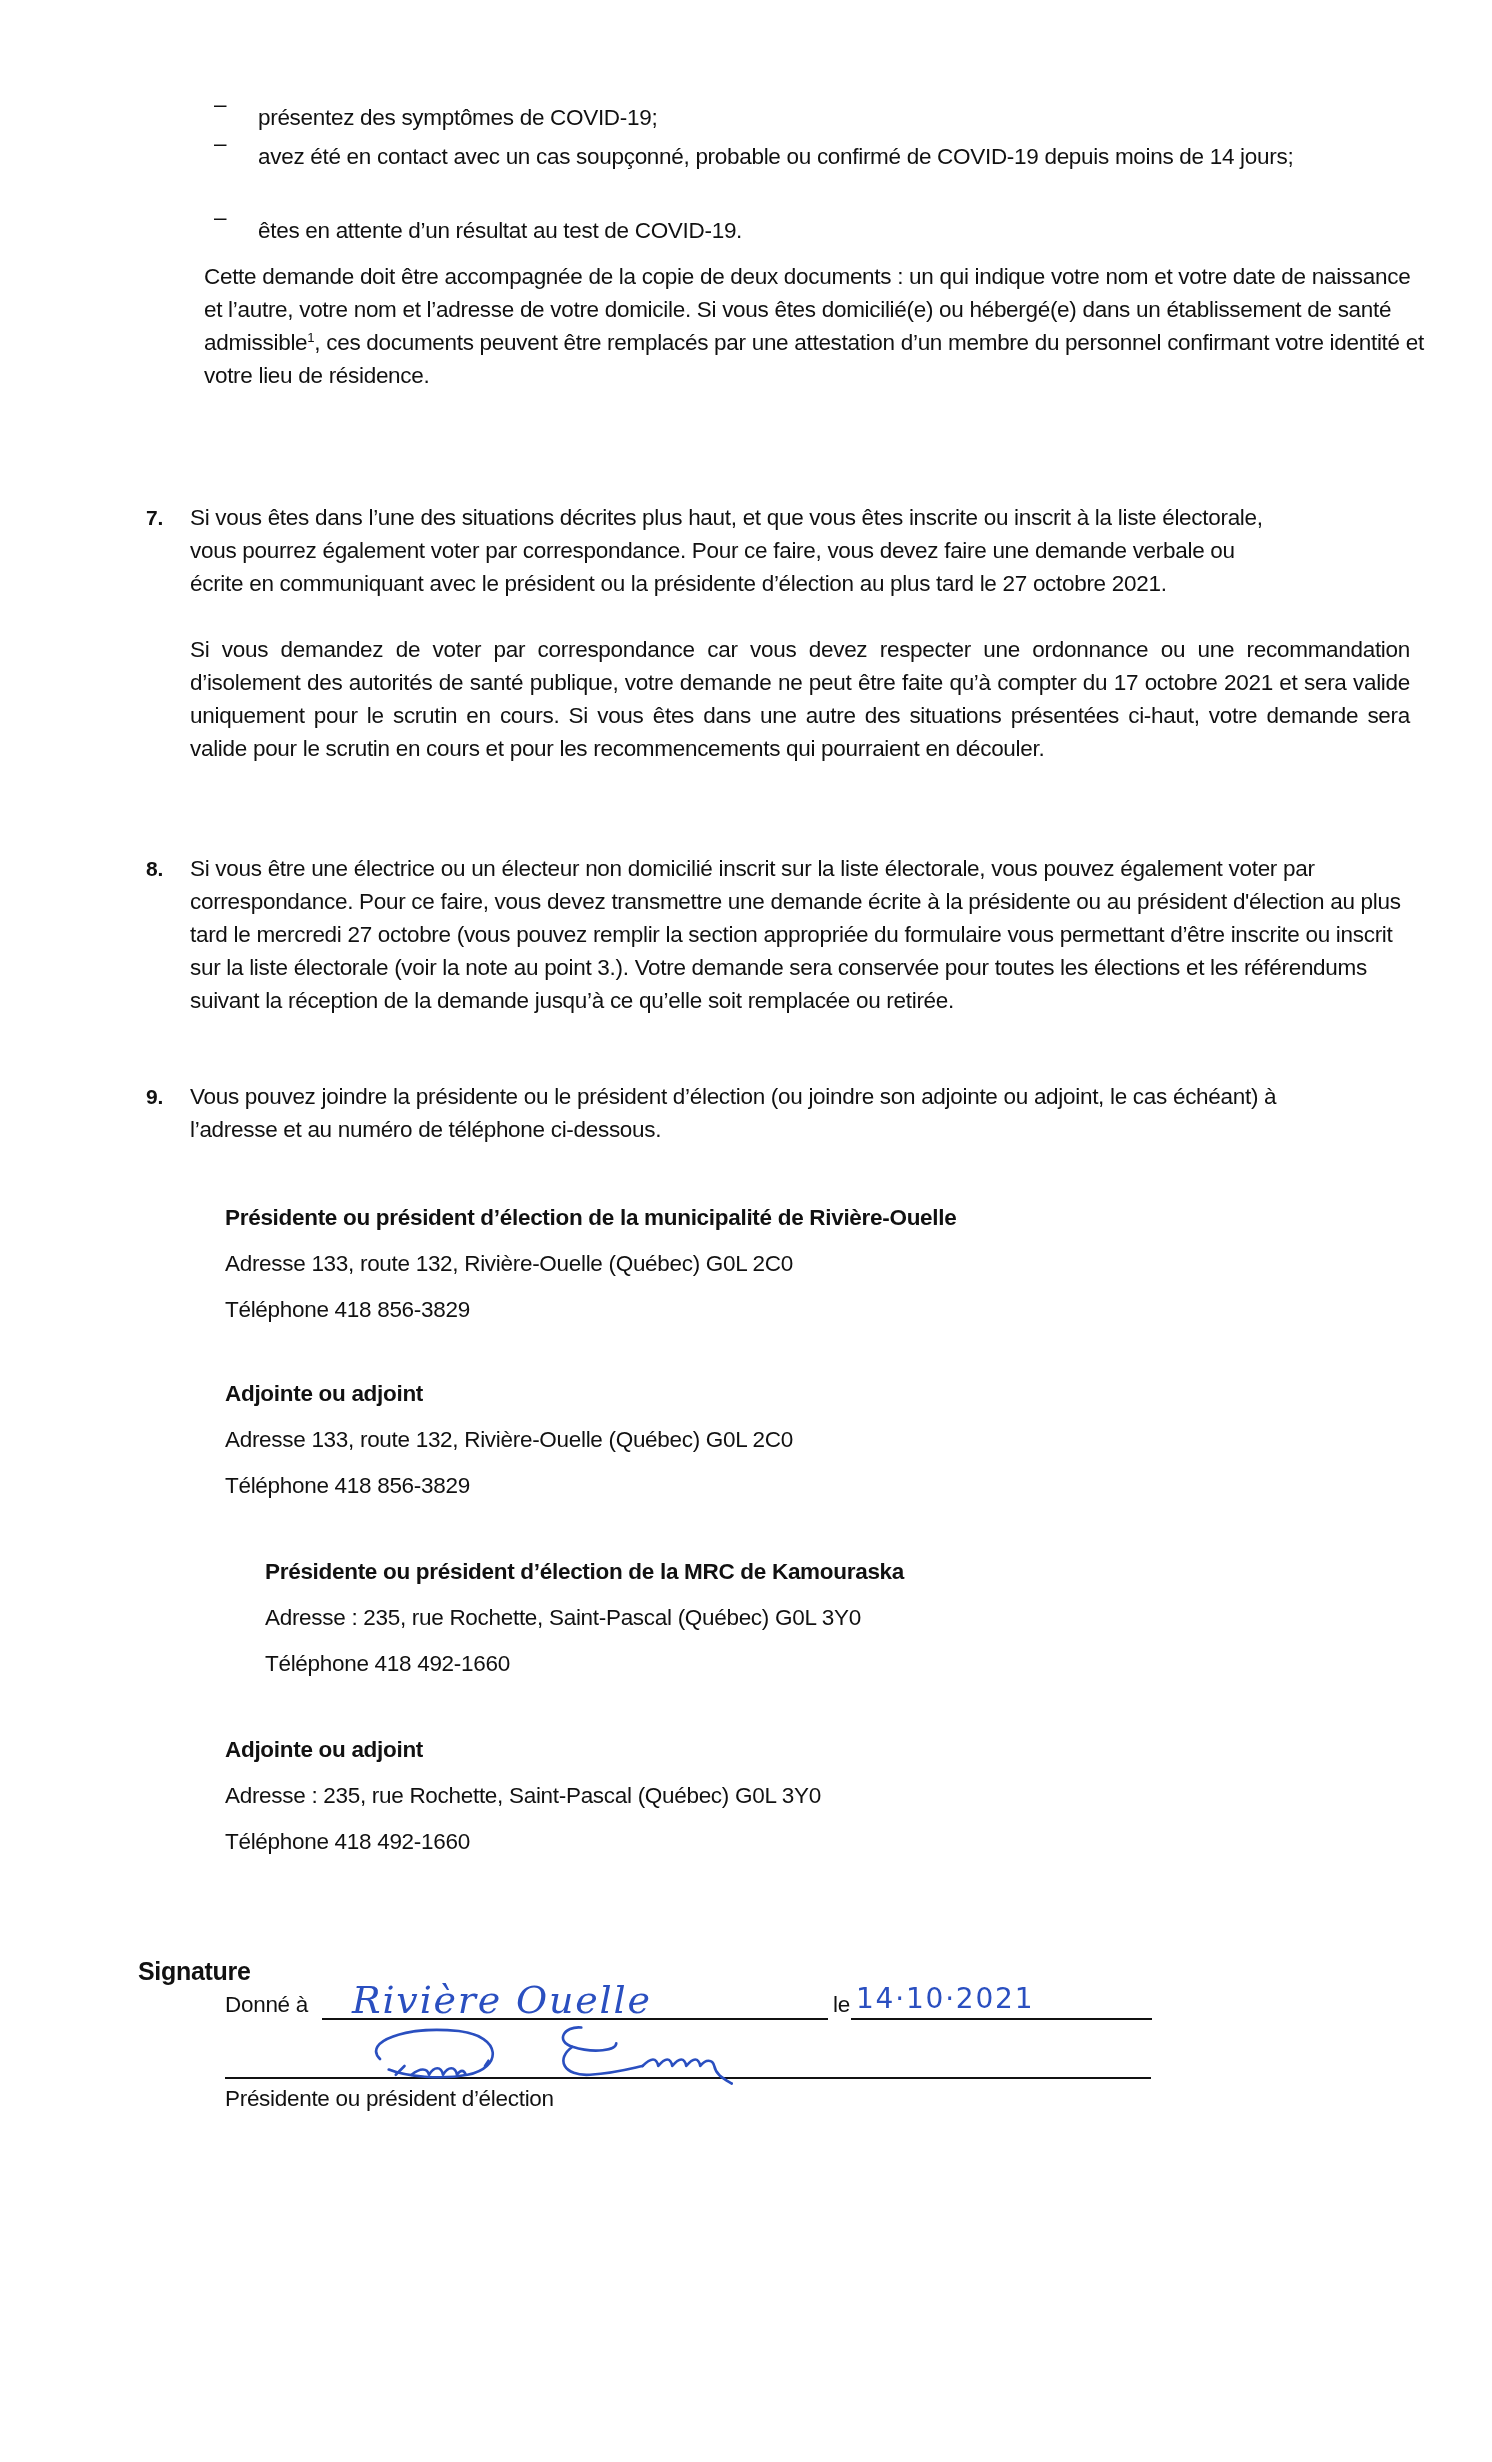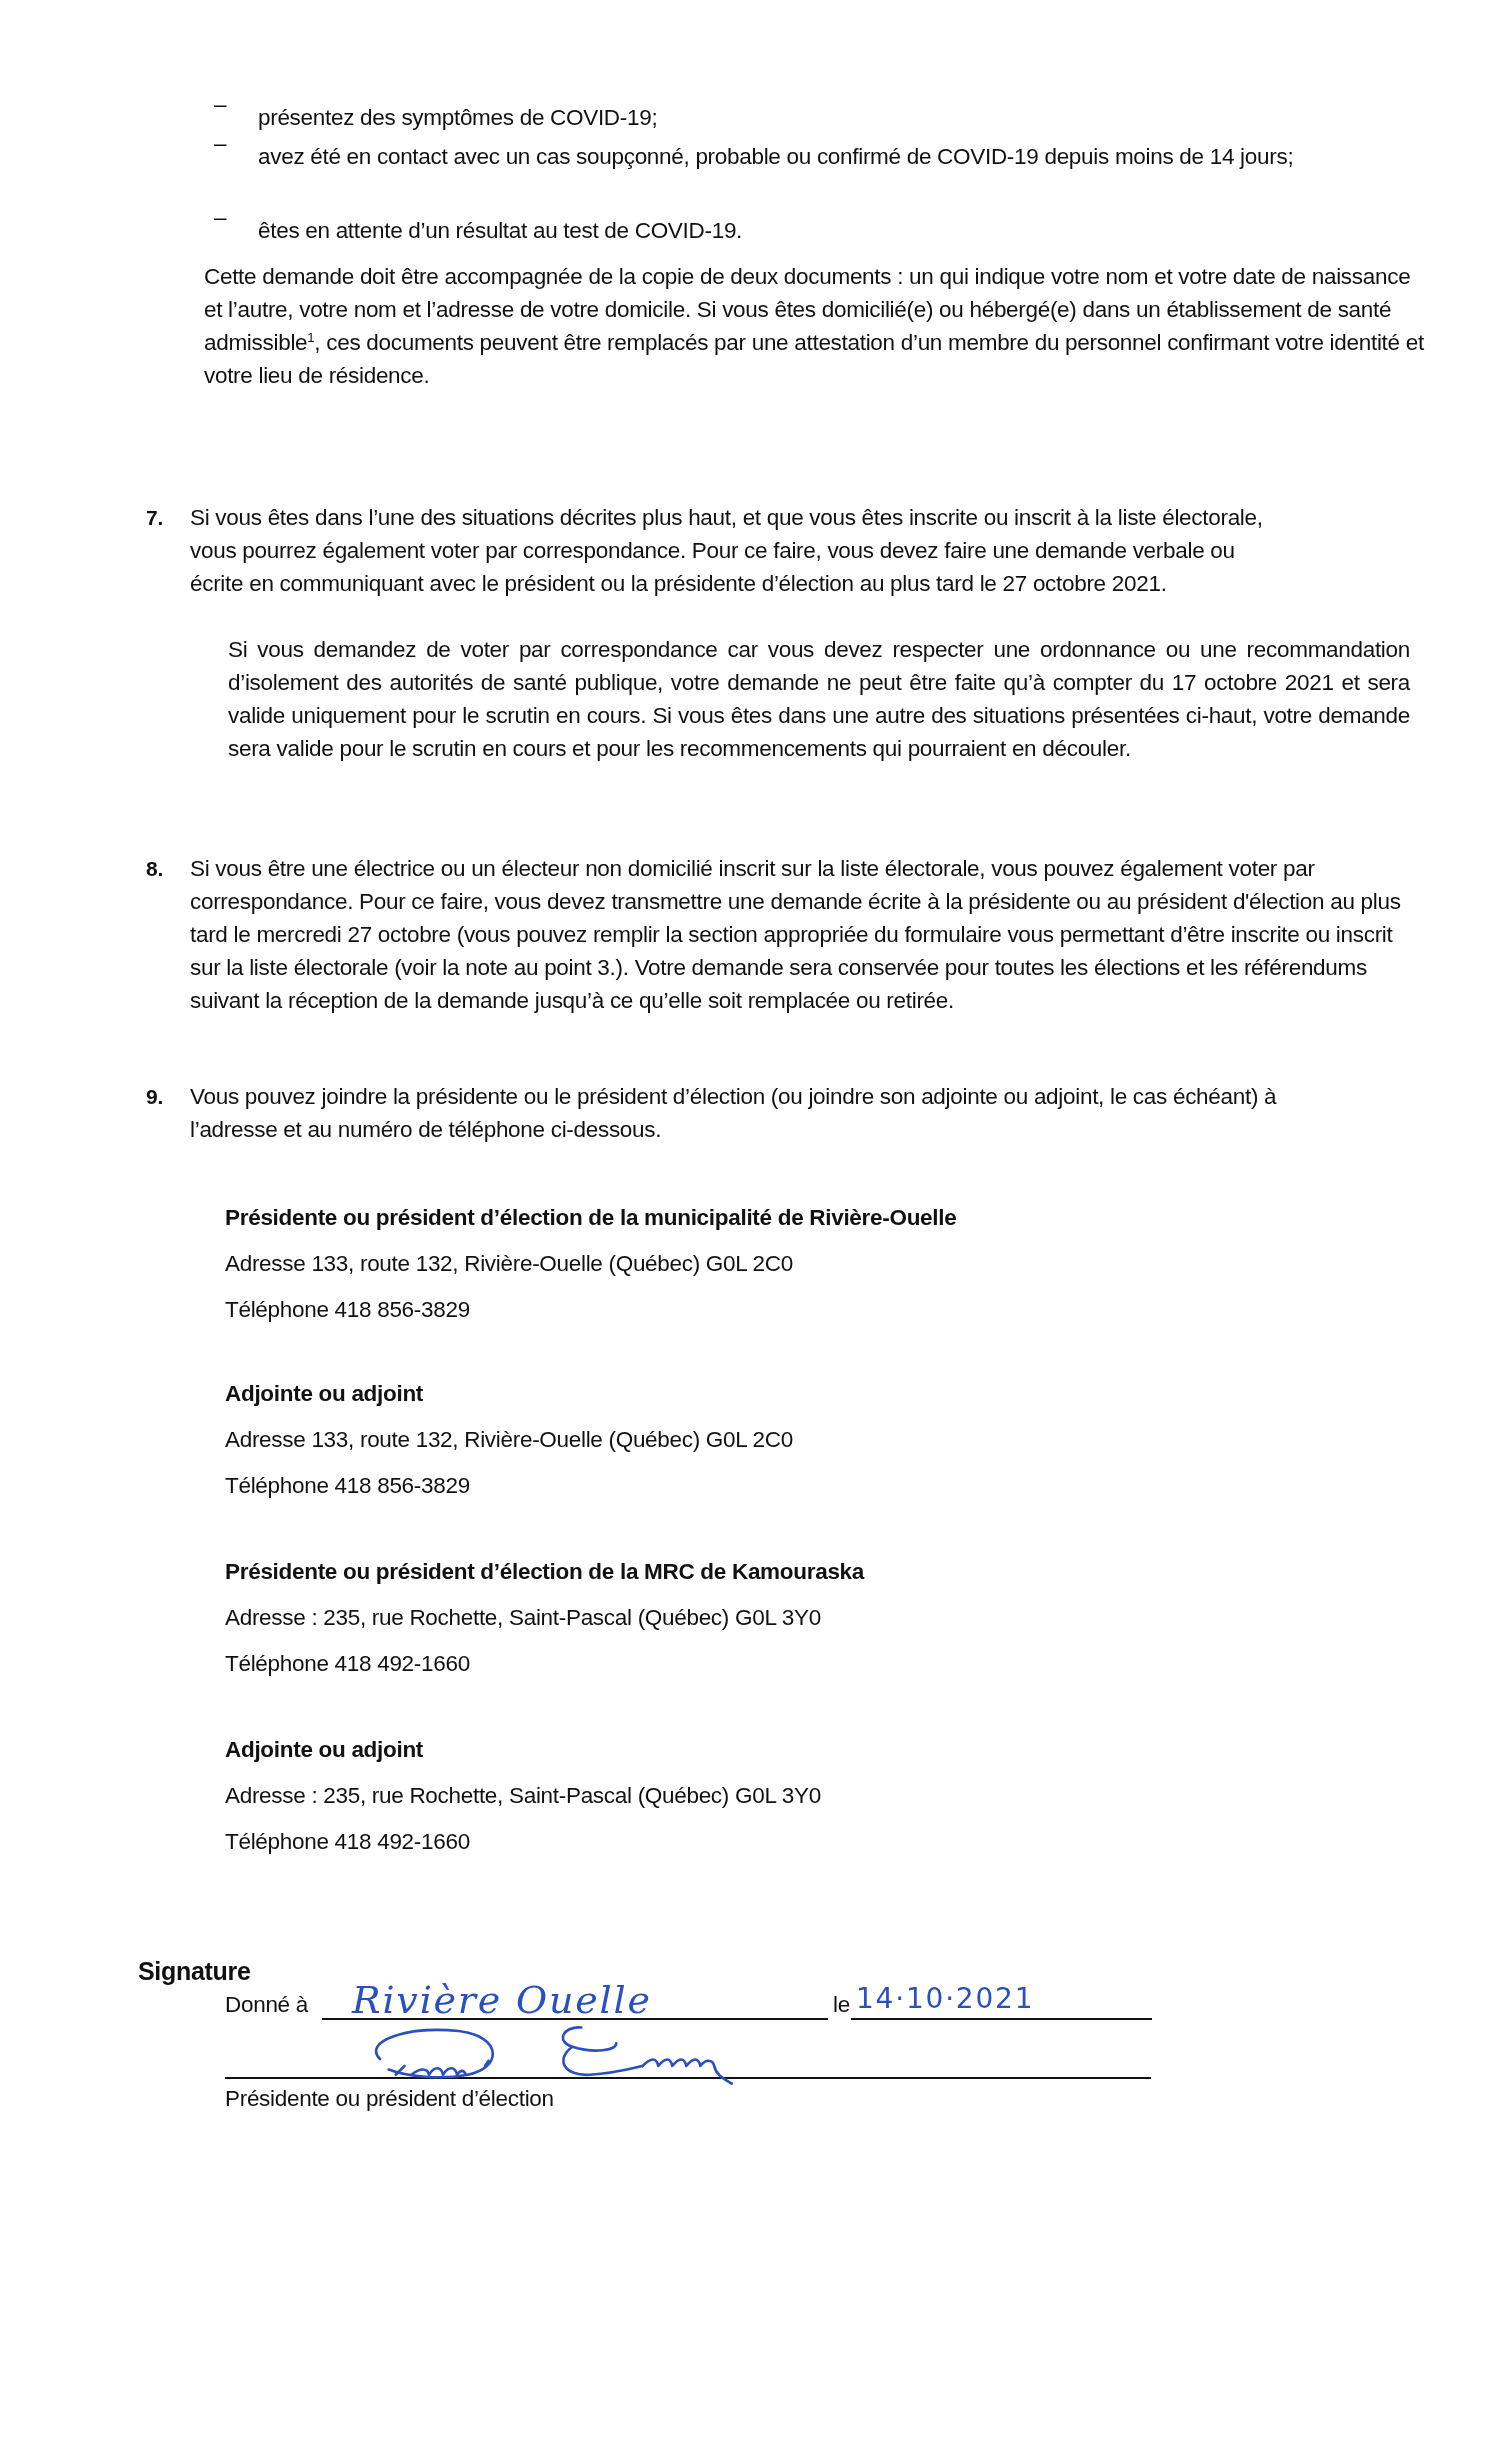--- a/index.html
+++ b/index.html
@@ -9,21 +9,21 @@
   .txt { font-size: 22.5px; line-height: 33px; letter-spacing: -0.3px; }
   .bullet { position: absolute; left: 214px; width: 1136px; }
   .bullet .dash { position: absolute; left: 0; top: 0; width: 35px; }
   .bullet .btext { position: absolute; left: 44px; top: 13px; width: 1092px; }
   .para { position: absolute; left: 190px; width: 1220px; margin-left: 14px; }
   .justify { text-align: justify; text-align-last: left; }
   .item { position: absolute; left: 146px; width: 1268px; }
   .item .num { position: absolute; left: 0; top: 0; font-weight: bold; font-size: 21px; }
   .item .itext { position: absolute; left: 44px; top: 0; width: 1220px; }
   .item .itext p { margin: 0; }
-  .item .itext p + p { margin-top: 33px; margin-left: 38px; }
+  .item .itext p + p { margin-top: 33px; }
   sup { font-size: 13.2px; line-height: 0; vertical-align: super; }
   .contact { position: absolute; left: 225px; width: 969px; }
   .contact .ctitle { font-weight: bold; }
   .contact .cline { margin-top: 13.2px; }
   .contact .ctitle, .contact .cline { height: 33px; white-space: nowrap; }
   .sig-label { position: absolute; left: 138px; top: 1955px; font-weight: bold; font-size: 25px; }
   .sig-row { position: absolute; left: 225px; top: 1988px; height: 35px; width: 925px; }
   .sig-row span { position: absolute; top: 0; white-space: nowrap; }
   .line { position: absolute; height: 1.8px; background: #111; }
   .hand { position: absolute; color: #2a4fc0; font-family: "DejaVu Serif", serif; font-style: italic;
@@ -79,21 +79,21 @@
   <div class="contact txt" style="top:1201px;">
     <div class="ctitle">Présidente ou président d’élection de la municipalité de Rivière-Ouelle</div>
     <div class="cline">Adresse 133, route 132, Rivière-Ouelle (Québec)  G0L 2C0</div>
     <div class="cline">Téléphone 418 856-3829</div>
   </div>
   <div class="contact txt" style="top:1377px;">
     <div class="ctitle">Adjointe ou adjoint</div>
     <div class="cline">Adresse 133, route 132, Rivière-Ouelle (Québec)  G0L 2C0</div>
     <div class="cline">Téléphone 418 856-3829</div>
   </div>
-  <div class="contact txt" style="top:1555px;">
+  <div class="contact txt" style="top:1555px;margin-left:40px;">
     <div class="ctitle">Présidente ou président d’élection de la MRC de Kamouraska</div>
     <div class="cline">Adresse : 235, rue Rochette, Saint-Pascal (Québec)  G0L 3Y0</div>
     <div class="cline">Téléphone 418 492-1660</div>
   </div>
   <div class="contact txt" style="top:1733px;">
     <div class="ctitle">Adjointe ou adjoint</div>
     <div class="cline">Adresse : 235, rue Rochette, Saint-Pascal (Québec)  G0L 3Y0</div>
     <div class="cline">Téléphone 418 492-1660</div>
   </div>
 

